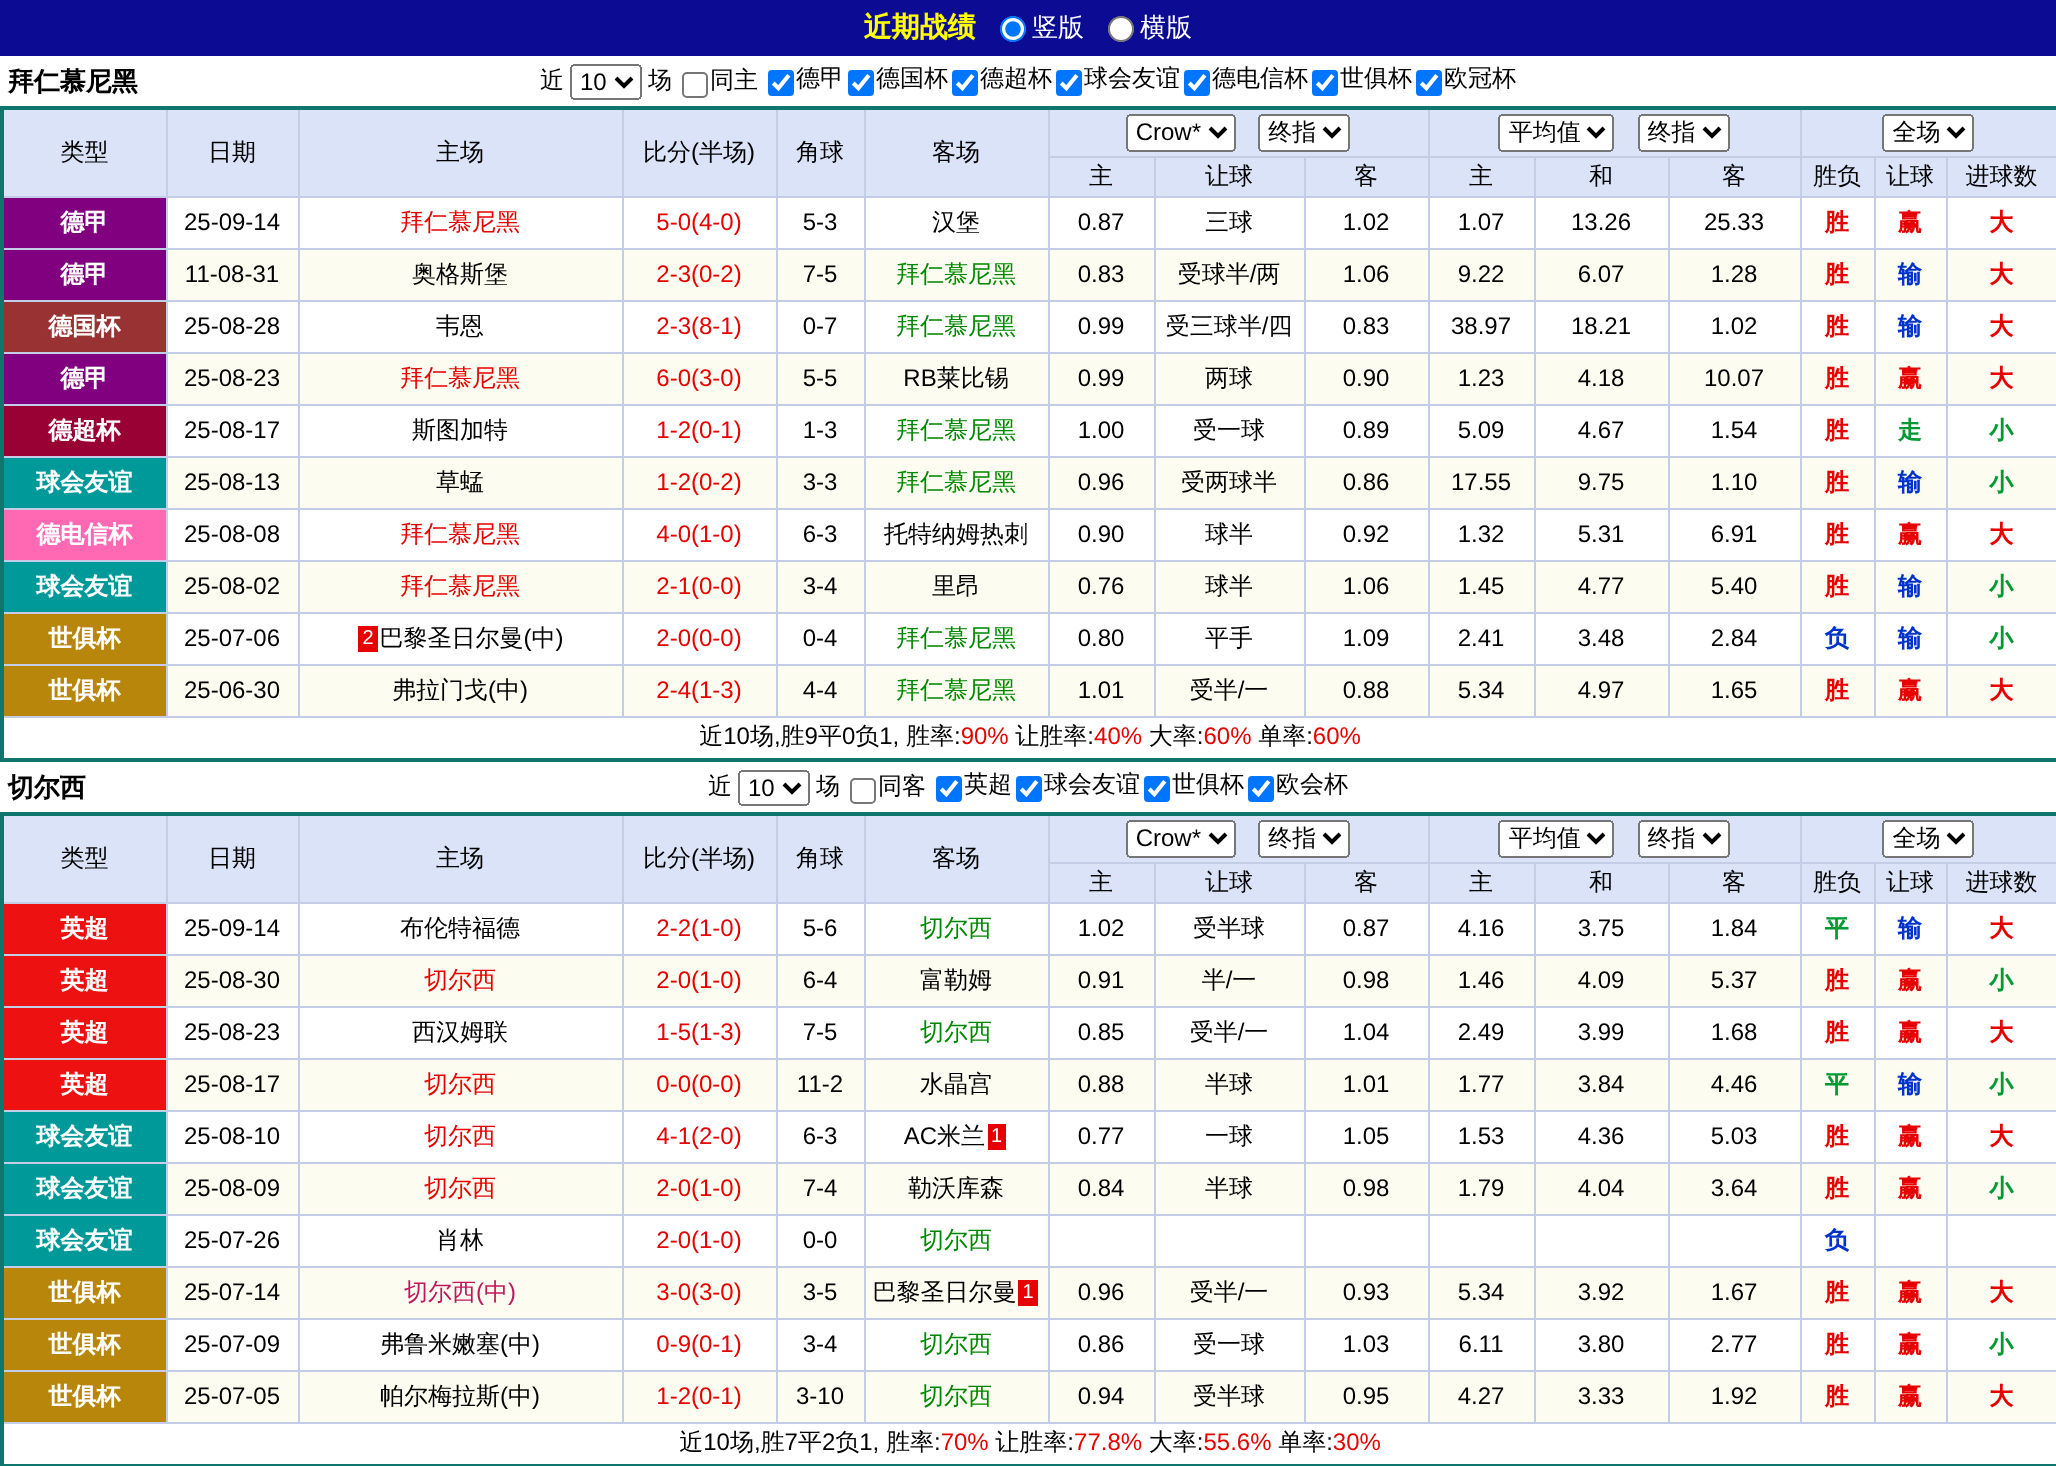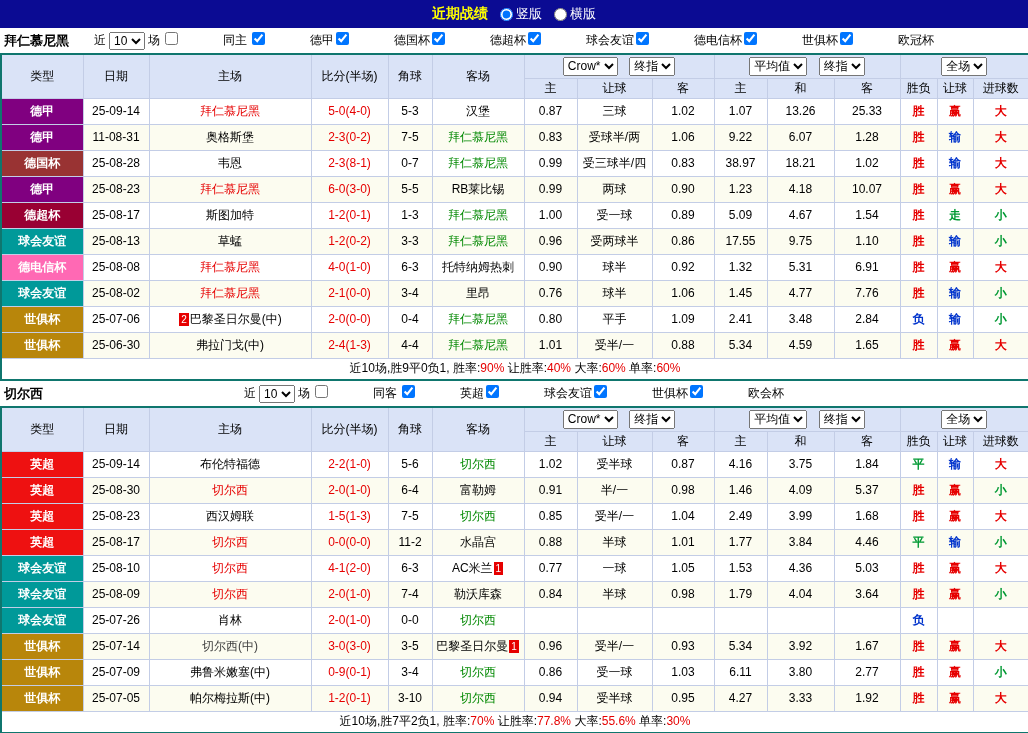--- a/index.html
+++ b/index.html
@@ -4,21 +4,21 @@
 <style>
   * { box-sizing: border-box; margin: 0; padding: 0; }
   html,body { width: 1028px; background: #fff; font-family: "Liberation Sans","DejaVu Sans",sans-serif; }
   .topbar { height: 28px; background: #0b0b93; display: flex; align-items: center; justify-content: center; gap: 12px; color: #fff; font-size: 13px; }
   .topbar .title { color: #ffff00; font-weight: bold; font-size: 14px; }
   .topbar label { display: inline-flex; align-items: center; gap: 3px; cursor: pointer; }
   .filterbar { position: relative; height: 25px; display: flex; align-items: center; font-size: 12px; background: #fff; }
   .team-name { position: absolute; left: 4px; font-weight: bold; font-size: 13px; color: #000; }
   .filters { margin: 0 auto; display: inline-flex; align-items: center; gap: 3px; }
   .filters select { font-size: 12px; height: 18px; }
-  .filters label { display: inline-flex; align-items: flex-start; cursor: pointer; gap: 44px; }
+  .filters label { display: inline-flex; align-items: flex-end; cursor: pointer; }
   .filters input[type=checkbox] { width: 13px; height: 13px; margin: 0 1px 0 2px; }
   table.matches { width: 100%; border-collapse: collapse; table-layout: fixed; border: 2px solid #0f766e; }
   table.matches th, table.matches td { border: 1px solid #c3cde6; text-align: center; padding: 0 1px; overflow: hidden; white-space: nowrap; font-size: 12px; vertical-align: middle; }
   thead th { background: #dae3f7; font-weight: normal; }
   thead tr.h1 th { height: 24px; }
   thead tr.h2 th { height: 20px; }
   thead select { font-size: 12px; height: 19px; margin: 0 4px; }
   tbody td { height: 26px; color: #000; }
   tbody tr.alt td { background: #fcfcf0; }
   td.type-cell { color: #fff; font-weight: bold; }
@@ -254,21 +254,21 @@
           <td>25-08-02</td>
           <td><span style="color: rgb(230, 0, 0);">拜仁慕尼黑</span></td>
           <td class="score">2-1(0-0)</td>
           <td>3-4</td>
           <td><span>里昂</span></td>
           <td>0.76</td>
           <td>球半</td>
           <td>1.06</td>
           <td>1.45</td>
           <td>4.77</td>
-          <td>7.76</td>
+          <td>5.40</td>
           <td class="res" style="color: rgb(230, 0, 0);">胜</td>
           <td class="res" style="color: rgb(0, 51, 204);">输</td>
           <td class="res" style="color: rgb(0, 153, 51);">小</td>
         </tr>
         <tr>
           <td class="type-cell" style="background: rgb(184, 134, 11);">世俱杯</td>
           <td>25-07-06</td>
           <td><span class="mark">2</span><span>巴黎圣日尔曼(中)</span></td>
           <td class="score">2-0(0-0)</td>
           <td>0-4</td>
@@ -287,21 +287,21 @@
           <td class="type-cell" style="background: rgb(184, 134, 11);">世俱杯</td>
           <td>25-06-30</td>
           <td><span>弗拉门戈(中)</span></td>
           <td class="score">2-4(1-3)</td>
           <td>4-4</td>
           <td><span style="color: rgb(0, 136, 0);">拜仁慕尼黑</span></td>
           <td>1.01</td>
           <td>受半/一</td>
           <td>0.88</td>
           <td>5.34</td>
-          <td>4.59</td>
+          <td>4.97</td>
           <td>1.65</td>
           <td class="res" style="color: rgb(230, 0, 0);">胜</td>
           <td class="res" style="color: rgb(230, 0, 0);">赢</td>
           <td class="res" style="color: rgb(230, 0, 0);">大</td>
         </tr>
       </tbody>
     <tfoot>
       <tr>
           <td colspan="15"><span>近10场,胜9平0负1, </span><span> 胜率:</span><span class="red">90%</span><span> 让胜率:</span><span class="red">40%</span><span> 大率:</span><span class="red">60%</span><span> 单率:</span><span class="red">60%</span></td>
         </tr>
@@ -501,21 +501,21 @@
           <td></td>
           <td></td>
           <td></td>
           <td class="res" style="color: rgb(0, 51, 204);">负</td>
           <td class="res"></td>
           <td class="res"></td>
         </tr>
         <tr class="alt">
           <td class="type-cell" style="background: rgb(184, 134, 11);">世俱杯</td>
           <td>25-07-14</td>
-          <td><span style="color: #404040; text-align: center;">切尔西(中)</span></td>
+          <td><span style="color: #be185d; text-align: center;">切尔西(中)</span></td>
           <td class="score">3-0(3-0)</td>
           <td>3-5</td>
           <td><span>巴黎圣日尔曼</span><span class="mark">1</span></td>
           <td>0.96</td>
           <td>受半/一</td>
           <td>0.93</td>
           <td>5.34</td>
           <td>3.92</td>
           <td>1.67</td>
           <td class="res" style="color: rgb(230, 0, 0);">胜</td>

